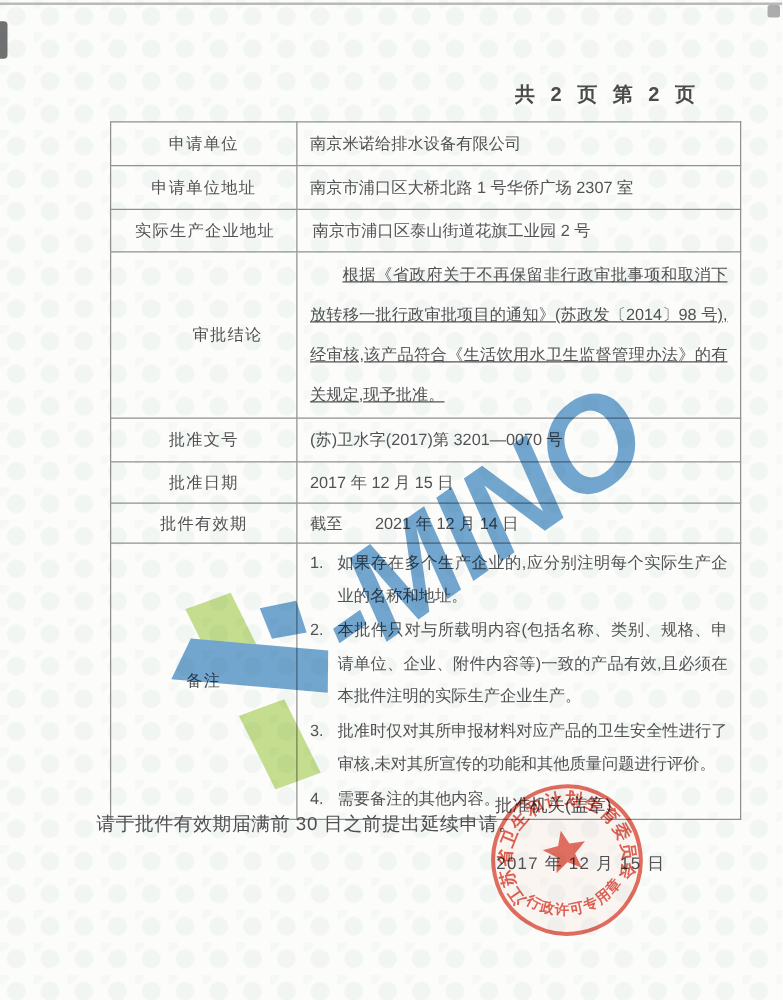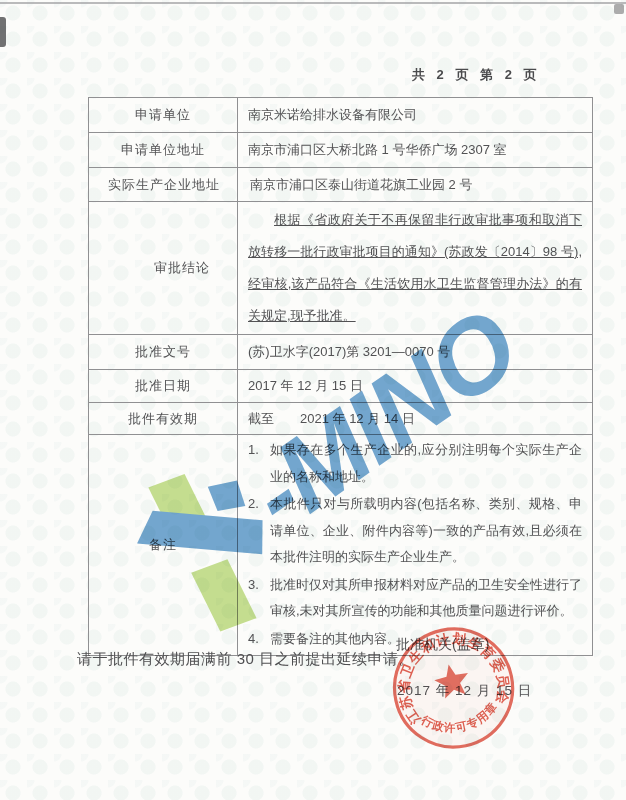--- a/index.html
+++ b/index.html
@@ -12,21 +12,21 @@
     background-size:27px 26px;
     font-family:"Liberation Sans","DejaVu Sans",sans-serif;
     color:#505052;
   }
   .scan-topline{position:absolute;top:2px;left:0;right:0;height:2px;background:#97979a;opacity:.65;}
   .scan-corner-left{position:absolute;top:17px;left:0;width:6px;height:30px;background:#4e4e50;border-radius:0 3px 3px 0;opacity:.8;}
   .scan-corner-right{position:absolute;top:4px;right:2px;width:10px;height:10px;background:#6a6a6c;border-radius:2px;opacity:.55;}
 
   .page-indicator{
     position:absolute;left:412px;top:66px;width:200px;
-    font-size:13px;font-weight:700;letter-spacing:4px;color:#4b4b4d;
+    font-size:16px;font-weight:700;letter-spacing:4px;color:#4b4b4d;
   }
 
   table.doc{
     position:absolute;left:88px;top:97px;width:464px;
     border-collapse:collapse;table-layout:fixed;
   }
   table.doc td{
     border:1px solid #909092;
     font-size:13px;color:#525254;
     vertical-align:middle;

